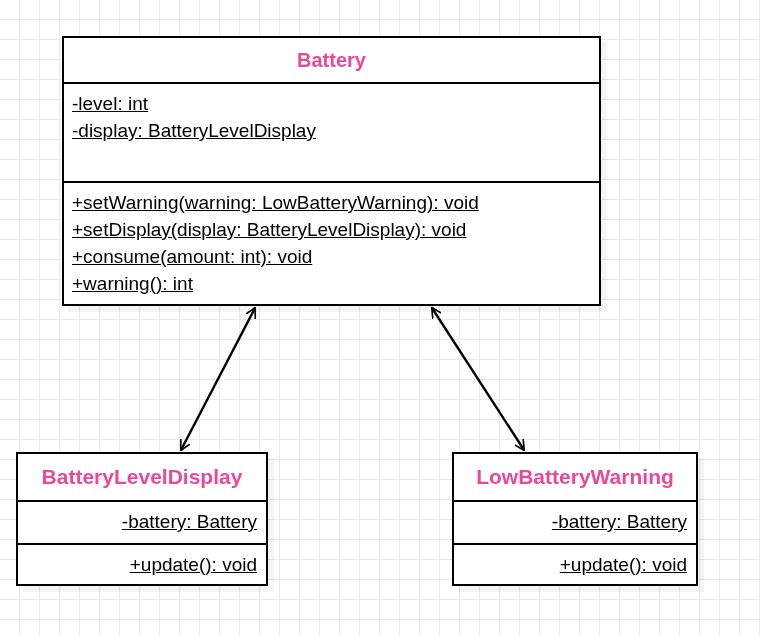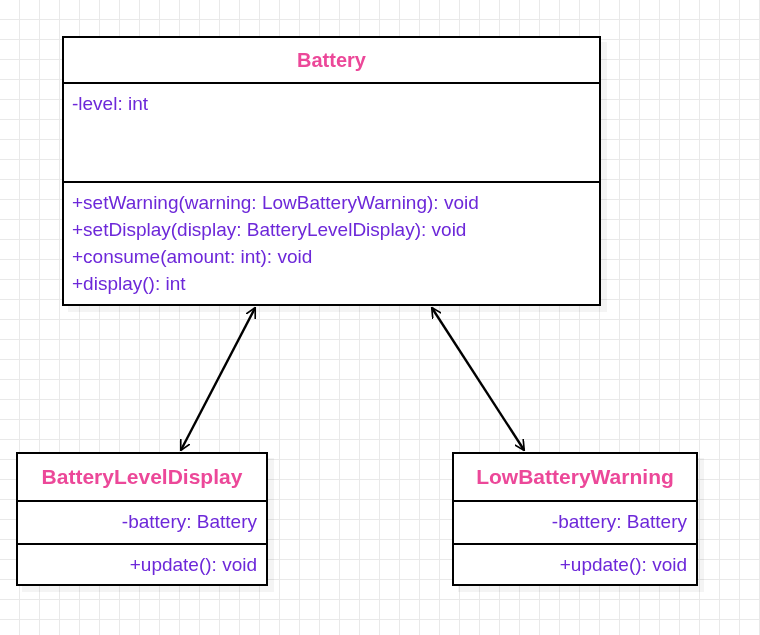--- a/index.html
+++ b/index.html
@@ -60,21 +60,22 @@
   .uml-compartment {
     box-sizing: border-box;
     border-top: 2px solid #000000;
     padding: 6px 8px 8px 8px;
     color: #000000;
   }
 
   .uml-line {
     white-space: nowrap;
     overflow: hidden;
-    color: #6d28d9;
+    color: #000000;
+    text-decoration: underline;
   }
 
   
   #class-battery {
     left: 62px;
     top: 36px;
     width: 539px;
     height: 270px;
   }
   #class-battery .uml-header {
@@ -136,26 +137,27 @@
 
     <line x1="255" y1="308" x2="181" y2="450" stroke="#000000" stroke-width="2.4" marker-start="url(#open-arrow)" marker-end="url(#open-arrow)"></line>
 
     <line x1="432" y1="308" x2="524" y2="450" stroke="#000000" stroke-width="2.4" marker-start="url(#open-arrow)" marker-end="url(#open-arrow)"></line>
   </svg>
 
   <div class="uml-class" id="class-battery">
     <div class="uml-header">Battery</div>
     <div class="uml-compartment" id="battery-attributes">
       <div class="uml-line">-level: int</div>
+      <div class="uml-line">-display: BatteryLevelDisplay</div>
     </div>
     <div class="uml-compartment" id="battery-methods">
       <div class="uml-line">+setWarning(warning: LowBatteryWarning): void</div>
       <div class="uml-line">+setDisplay(display: BatteryLevelDisplay): void</div>
       <div class="uml-line">+consume(amount: int): void</div>
-      <div class="uml-line">+display(): int</div>
+      <div class="uml-line">+warning(): int</div>
     </div>
   </div>
 
   <div class="uml-class uml-leaf" id="class-batteryleveldisplay">
     <div class="uml-header">BatteryLevelDisplay</div>
     <div class="uml-compartment">
       <div class="uml-line">-battery: Battery</div>
     </div>
     <div class="uml-compartment">
       <div class="uml-line">+update(): void</div>

